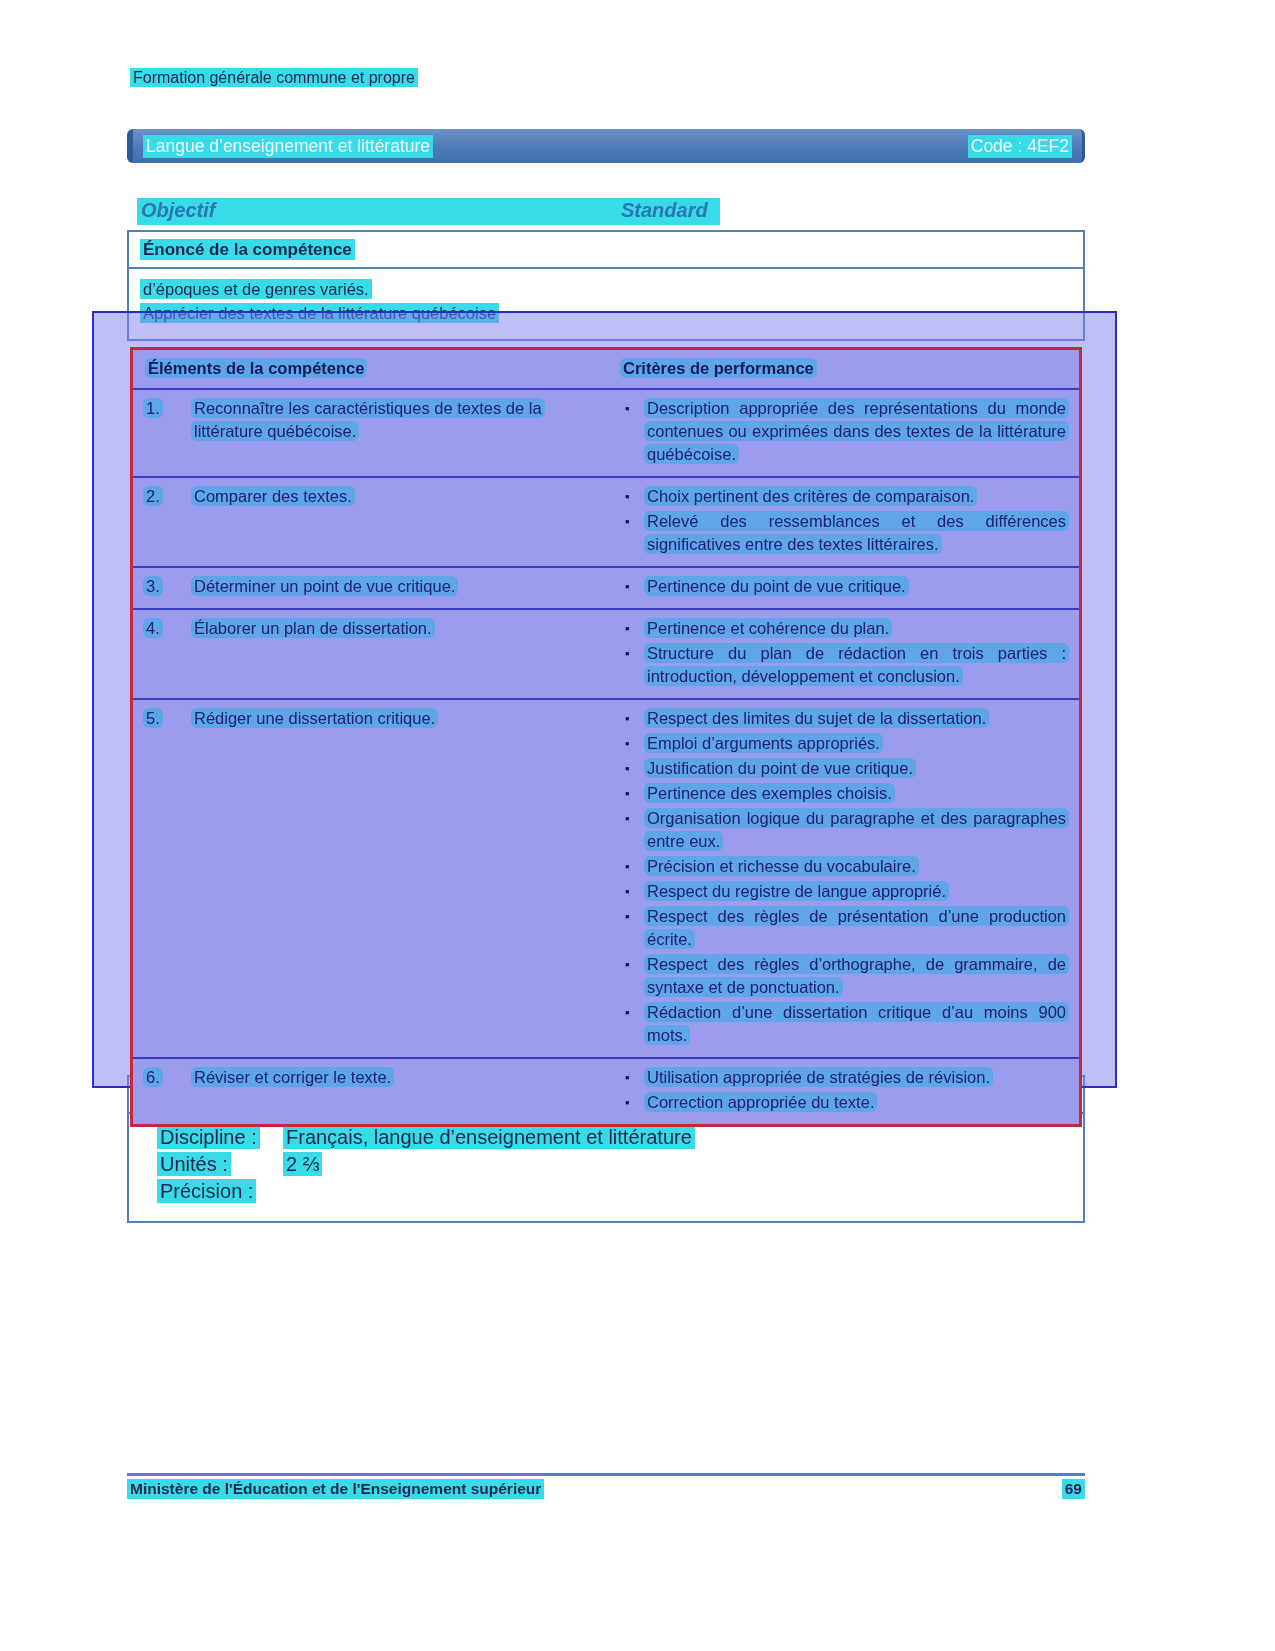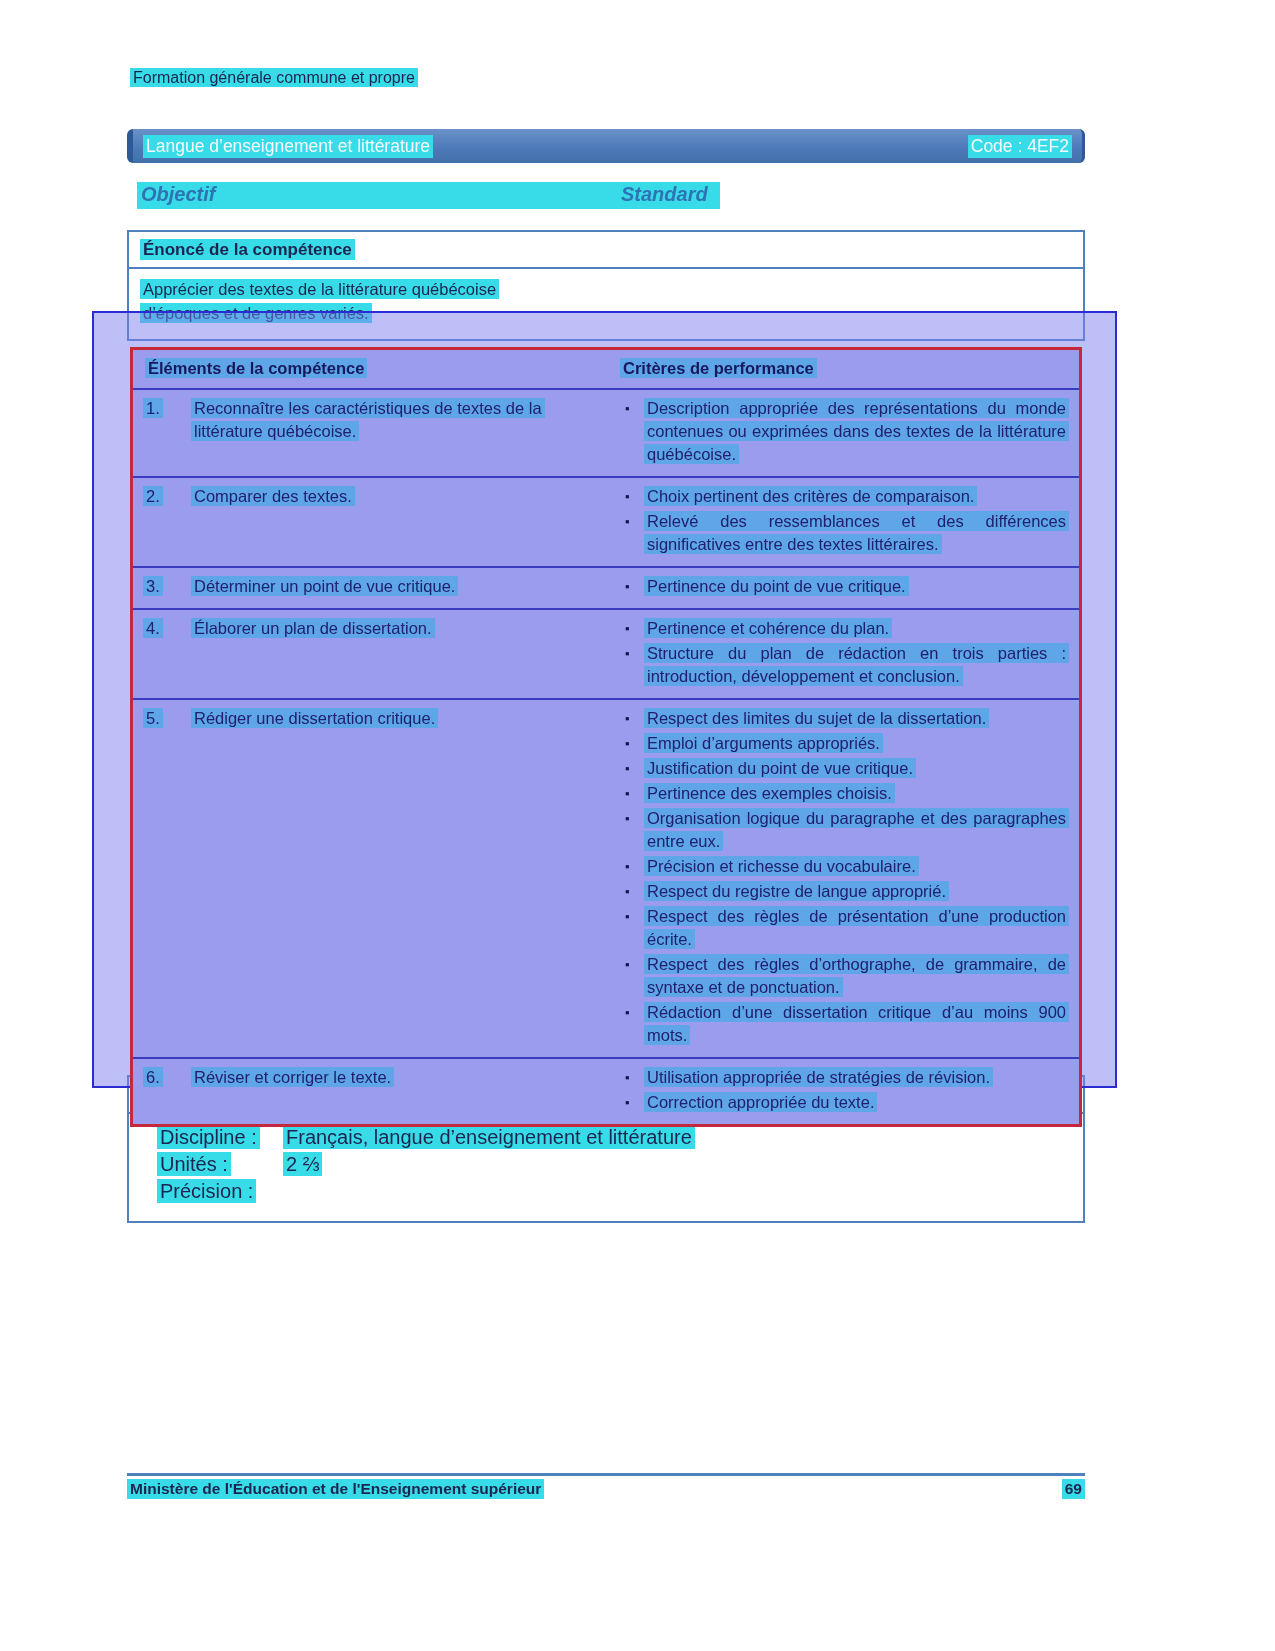--- a/index.html
+++ b/index.html
@@ -28,21 +28,21 @@
     border-left:6px solid #2d5a96;
     border-right:3px solid #2d5a96;
     display:flex; align-items:center; justify-content:space-between;
     padding:0 10px;
     color:#f2f7ff; font-size:17.5px;border-radius:6px;
   }
   .header-bar .hl { background:#38dce8; color:#f4f8ff; }
 
   
   .obj-std {
-    position:absolute; left:137px; top:182px; width:583px; height:27px;
+    position:absolute; left:137px; top:198px; width:583px; height:27px;
     background:#38dce8;
   }
   .obj-std .title {
     position:absolute; top:1px;
     font-size:20px; font-weight:bold; font-style:italic; color:#2e74b5;
   }
   .obj-std .objectif { left:4px; }
   .obj-std .standard { left:484px; }
 
   
@@ -68,21 +68,21 @@
   }
 
   
   .comp-table {
     position:absolute; left:130px; top:347px; width:952px;
     background:#9c9cee;
     border:3px solid #c4283a;
     z-index:6;
     font-size:16.5px; color:#20206e;
   }
-  .comp-table .hl { background:#5fa6e8; }
+  .comp-table .hl { background:#5fa6e8;border-radius:6px; }
   .t-header { display:flex; font-weight:bold; padding:9px 0 10px; color:#18185e; }
   .t-h1 { width:479px; padding-left:12px; }
   .t-h2 { flex:1; padding-left:8px; }
   .trow { display:flex; border-top:2px solid #3b3bc0; padding:6px 0 8px; }
   .t-el {
     width:479px; padding:1px 10px 0 10px;
     display:flex; align-items:flex-start; line-height:23px;
   }
   .t-el .num { flex:none; width:30px; }
   .t-el .el-text { flex:1; margin-left:18px; }
@@ -121,22 +121,22 @@
 <div class="obj-std">
   <span class="title objectif">Objectif</span>
   <span class="title standard">Standard</span>
 </div>
 
 <div class="frame-box enonce-box">
   <div class="box-heading">
     <span class="hl">Énoncé de la compétence</span>
   </div>
   <div class="enonce-body">
+    <div><span class="hl">d’époques et de genres variés.</span></div>
     <div><span class="hl">Apprécier des textes de la littérature québécoise</span></div>
-    <div><span class="hl">d’époques et de genres variés.</span></div>
   </div>
 </div>
 
 <div class="annotation-overlay"></div>
 
 <div class="comp-table">
   <div class="t-header">
     <div class="t-h1"><span class="hl">Éléments de la compétence</span></div>
     <div class="t-h2"><span class="hl">Critères de performance</span></div>
   </div>

